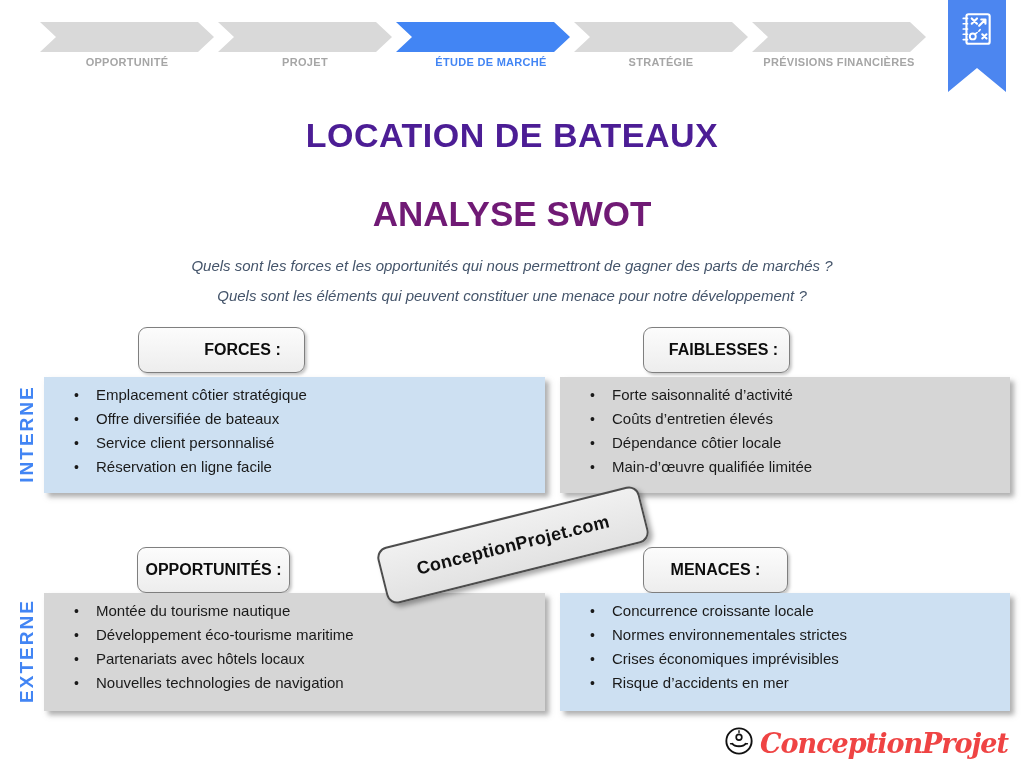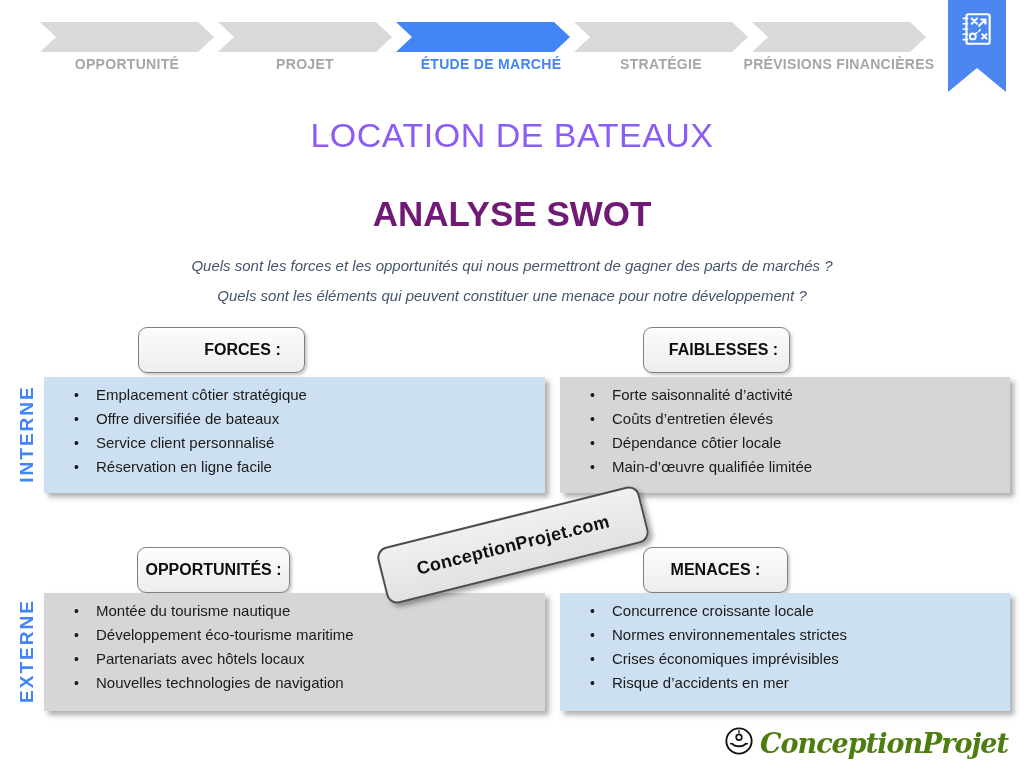--- a/index.html
+++ b/index.html
@@ -10,34 +10,34 @@
 
   
   .chevron-step{position:absolute; top:22px; width:174px; height:30px;}
   .chevron-shape{
     width:100%; height:100%; background:#D9D9D9;
     clip-path:polygon(0% 0%, calc(100% - 16px) 0%, 100% 50%, calc(100% - 16px) 100%, 0% 100%, 16px 50%);
   }
   .chevron-step.active .chevron-shape{background:#4285F4;}
   .chevron-label{
     position:absolute; top:34px; left:50%; transform:translateX(-50%);
-    white-space:nowrap; font-weight:bold; font-size:14px; color:#A6A6A6; letter-spacing:.3px;
+    white-space:nowrap; font-weight:bold; font-size:11px; color:#A6A6A6; letter-spacing:.3px;
   }
   .chevron-step.active .chevron-label{color:#4285F4;padding-left:16px;}
 
   .bookmark{
     position:absolute; left:948px; top:0; width:58px; height:92px; background:#4C86F0;
     clip-path:polygon(0 0, 100% 0, 100% 100%, 50% 74%, 0 100%);
     display:flex; justify-content:center; padding-top:10px; box-sizing:border-box;
   }
 
   
   .main-title{
     position:absolute; left:0; top:116px; width:1024px; text-align:center;
-    font-size:34px; font-weight:normal; color:#8b5cf6; letter-spacing:.5px;
+    font-size:34px; font-weight:bold; color:#4c1d95; letter-spacing:.5px;
   }
   .sub-title{
     position:absolute; left:0; top:194px; width:1024px; text-align:center;
     font-size:35px; font-weight:bold; color:#701a75;
   }
   .question{
     position:absolute; left:0; width:1024px; text-align:center;
     font-size:15px; font-style:italic; color:#44546A;
   }
   .question.q1{top:257px;}
@@ -90,21 +90,21 @@
     font-weight:bold; font-size:18px; color:#111; letter-spacing:.3px;
     box-shadow:3px 4px 5px rgba(0,0,0,.35); z-index:20;
   }
 
   
   .footer-logo{
     position:absolute; right:16px; top:726px; display:flex; align-items:center; gap:6px;
   }
   .footer-logo-text{
     font-family:"DejaVu Serif", serif; font-style:italic; font-weight:bold;
-    font-size:27px; color:#4d7c0f; letter-spacing:-1px;
+    font-size:27px; color:#ef4444; letter-spacing:-1px;
   }
 </style>
 </head>
 <body>
 
 <div class="slide">
 
   <div class="chevron-step" style="left:40px">
     <div class="chevron-shape"></div>
     <div class="chevron-label">OPPORTUNITÉ</div>

